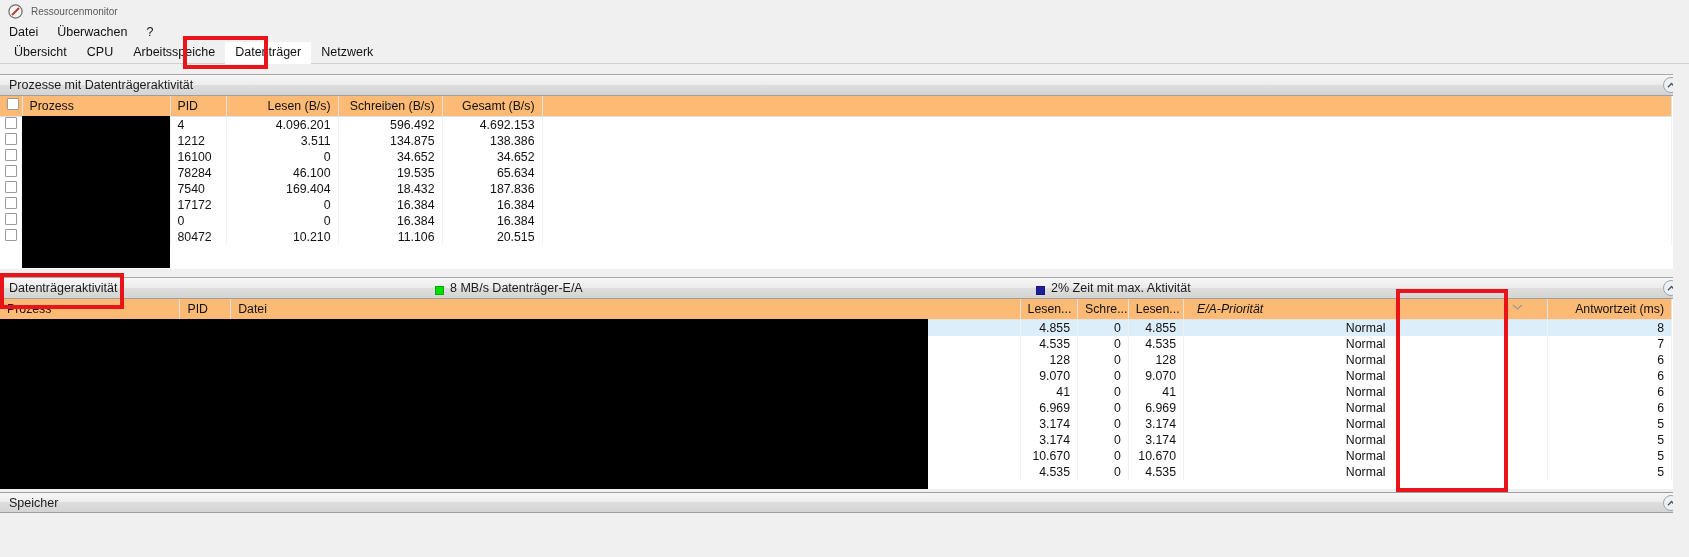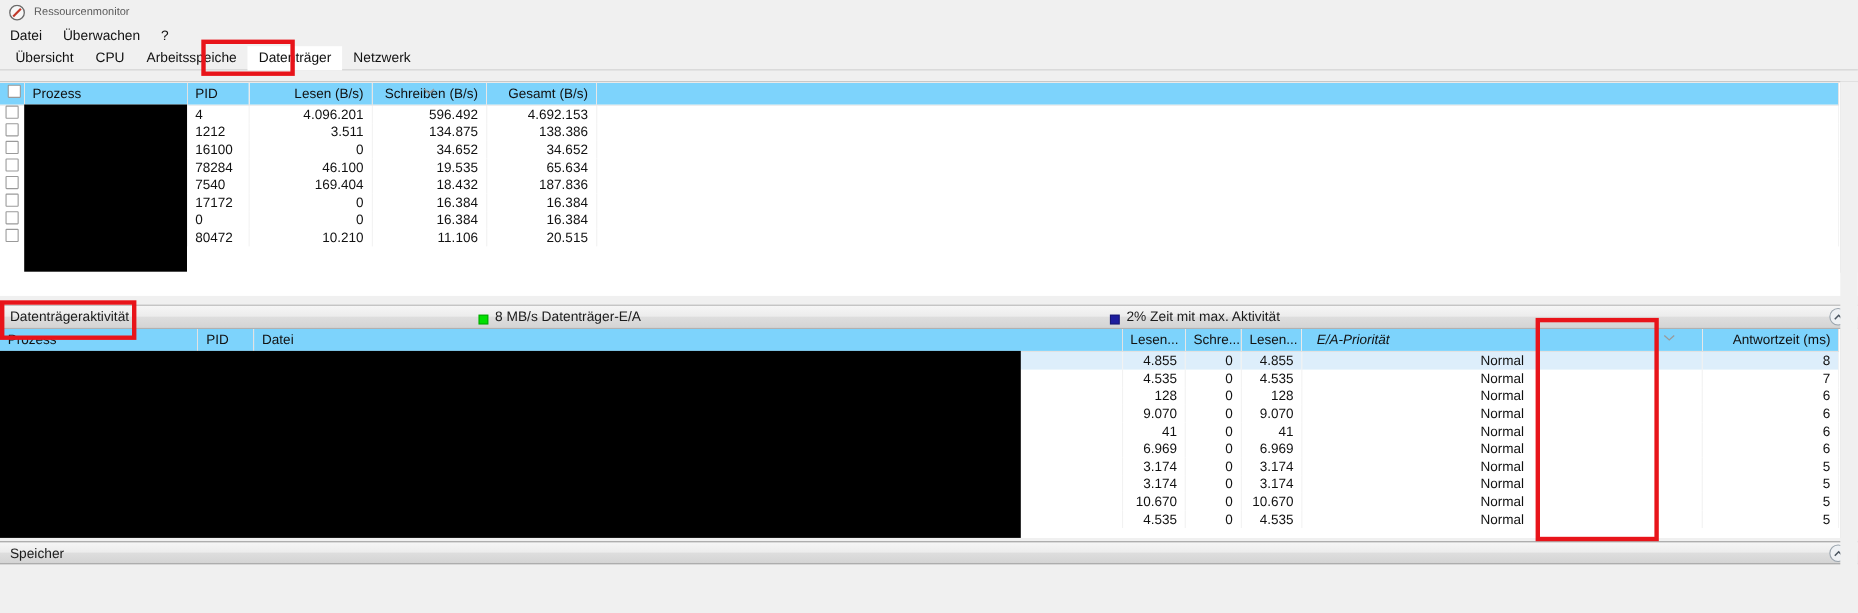--- a/index.html
+++ b/index.html
@@ -73,21 +73,21 @@
   
   .legend { position: absolute; display: flex; align-items: flex-end; gap: 6px; }
   .legend .sw { width: 9px; height: 9px; display:inline-block; border: 1px solid rgba(0,0,0,.25); }
   .legend .lb { font-size: 12.5px; color: #1b1b1b; white-space: nowrap; }
 
   
   .tablewrap { position: relative; background: #fff; overflow: hidden; }
   table.grid { border-collapse: collapse; table-layout: fixed; width: 100%; }
   table.grid th {
     font-weight: normal; font-size: 12.3px; color: #111;
-    height: 20px; background: #7dd3fc;
+    height: 20px; background: #fdba74;
     border-right: 1px solid #e2e2e2;
     border-bottom: 1px solid #e2e2e2;
     padding: 0 7px; white-space: nowrap; position: relative;
   }
   table.grid td {
     font-size: 12.3px; color: #111; height: 16px; line-height: 16px;
     padding: 0 7px; white-space: nowrap; border-right: 1px solid #f2f2f2;
   }
   .ta-r { text-align: right; }
   .ta-l { text-align: left; }
@@ -157,20 +157,28 @@
   <div class="tabstrip">
     <div class="tabline"></div>
     <span class="tab">Übersicht</span>
     <span class="tab">CPU</span>
     <span class="tab">Arbeitsspeiche</span>
     <span class="tab selected">Datenträger</span>
     <span class="tab">Netzwerk</span>
   </div>
 
   <div class="panel" style="position:absolute;left:0;top:74px;right:0;height:195px;">
+    <div class="sechead">
+      <span class="sh-title">Prozesse mit Datenträgeraktivität</span>
+      <span class="chev">
+        <svg width="9" height="7" viewBox="0 0 9 7">
+            <path d="M1 5.2 L4.5 1.6 L8 5.2" fill="none" stroke="#4a5560" stroke-width="1.4"></path>
+          </svg>
+      </span>
+    </div>
 
     <div class="tablewrap" style="height:173px;">
       <div style="position:absolute;left:0;top:0;right:17px;bottom:0;overflow:hidden;">
         <table class="grid">
           <colgroup>
             <col style="width:22px">
               <col style="width:148px">
               <col style="width:56px">
             <col style="width:112px">
               <col style="width:104px">
@@ -294,21 +302,21 @@
 
   <div class="panel" style="position:absolute;left:0;top:277px;right:0;height:212px;">
     <div class="sechead">
       <span class="sh-title">Datenträgeraktivität</span>
 
       <span class="legend" style="left:435px;">
         <span class="sw" style="background:#00e000;"></span>
         <span class="lb">8 MB/s Datenträger-E/A</span>
       </span>
 
-      <span class="legend" style="left:977px;padding-left:32px;">
+      <span class="legend" style="left:1004px;padding-left:32px;">
         <span class="sw" style="background:#1d1d9e;"></span>
         <span class="lb">2% Zeit mit max. Aktivität</span>
       </span>
 
       <span class="chev">
         <svg width="9" height="7" viewBox="0 0 9 7">
             <path d="M1 5.2 L4.5 1.6 L8 5.2" fill="none" stroke="#4a5560" stroke-width="1.4"></path>
           </svg>
       </span>
     </div>

